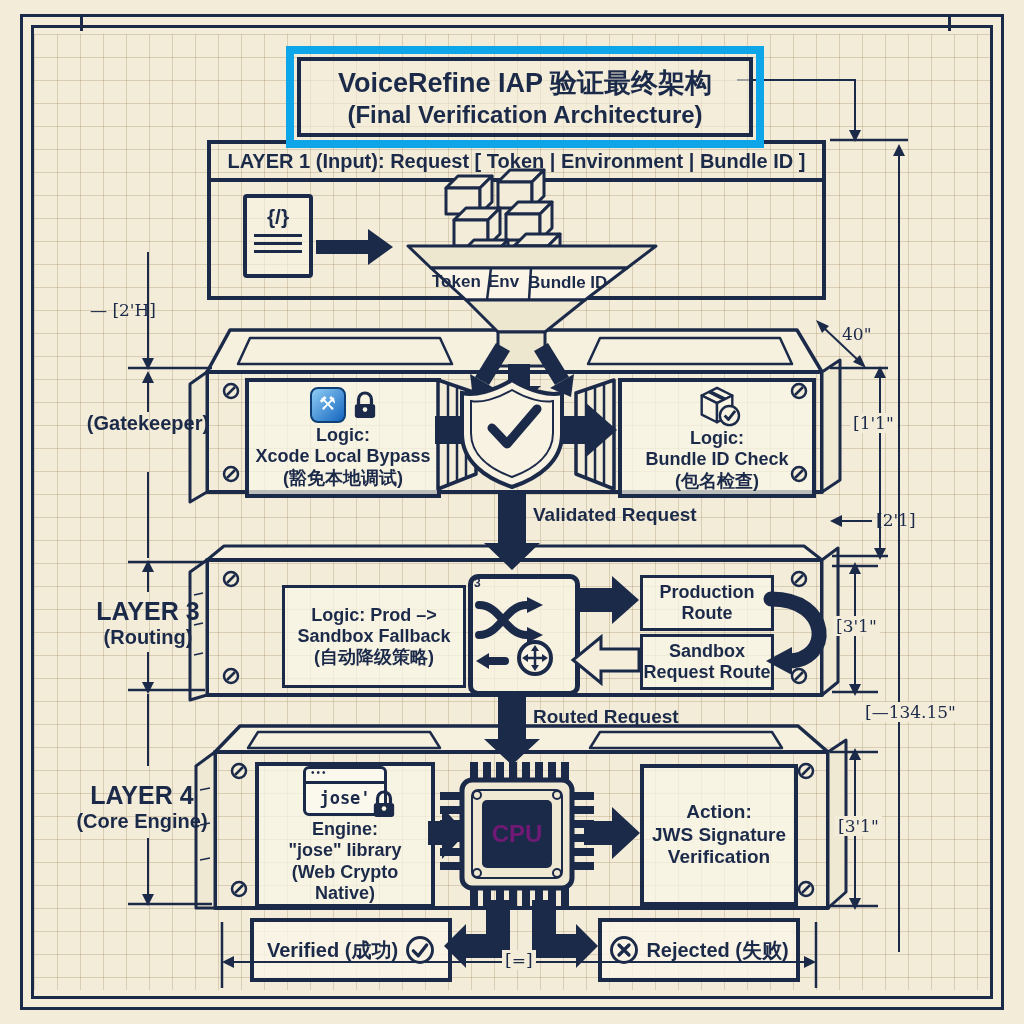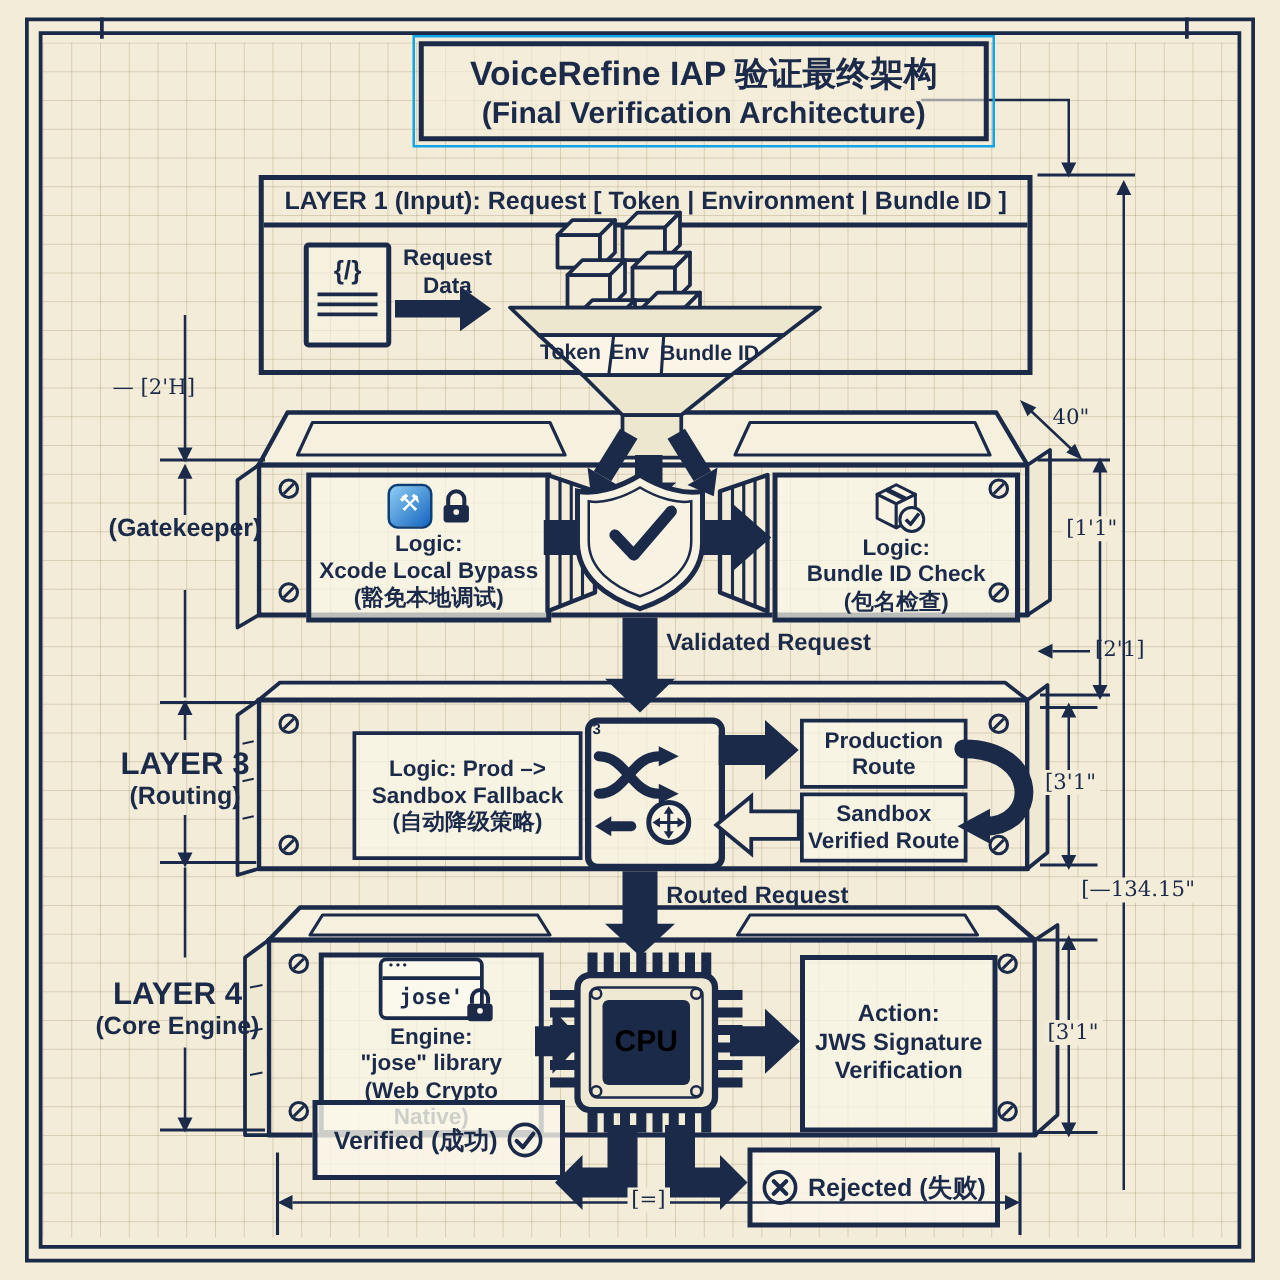--- a/index.html
+++ b/index.html
@@ -8,21 +8,21 @@
   .abs{position:absolute;}
   .grid{left:34px;top:34px;right:34px;bottom:34px;
     background-image:linear-gradient(rgba(150,128,80,.28) 1px, transparent 1px),
                      linear-gradient(90deg, rgba(150,128,80,.28) 1px, transparent 1px);
     background-size:23px 23px;}
   .frame-outer{left:20px;top:14px;right:20px;bottom:14px;border:3px solid #1c2a4a;}
   .frame-inner{left:31px;top:25px;right:31px;bottom:25px;border:3px solid #1c2a4a;}
   .tick-top{width:3px;height:17px;background:#1c2a4a;top:14px;}
   svg.layer{left:0;top:0;pointer-events:none;}
   .z1{z-index:1}.z5{z-index:5}
-  .title-outer{left:286px;top:28px;width:456px;border:2px solid #0ea5e9;padding:3px;z-index:6;margin-left:44px;}
+  .title-outer{left:286px;top:46px;width:456px;border:8px solid #0ea5e9;padding:3px;z-index:6;}
   .title-inner{border:4px solid #1c2a4a;text-align:center;padding:4px 6px;background:rgba(244,238,218,.6);}
   .title-l1{font-size:27px;font-weight:700;white-space:nowrap;}
   .title-l2{font-size:24px;font-weight:700;white-space:nowrap;}
   .layer1{left:207px;top:140px;width:611px;height:152px;border:4px solid #1c2a4a;z-index:2;}
   .layer1-h{height:34px;line-height:34px;border-bottom:4px solid #1c2a4a;text-align:center;
             font-size:20px;font-weight:700;white-space:nowrap;}
   .docicon{left:243px;top:194px;width:62px;height:76px;border:4px solid #1c2a4a;border-radius:4px;
            z-index:6;text-align:center;background:rgba(248,243,226,.6);}
   .docicon .g{font-size:21px;font-weight:700;margin-top:7px;}
   .docicon .ln{height:3px;background:#1c2a4a;margin:5px 7px 0 7px;}
@@ -49,25 +49,25 @@
   .box3p .t,.box3s .t{font-size:18px;}
   .box4l{left:255px;top:762px;width:172px;height:138px;}
   .box4l .t{font-size:18px;}
   .box4r{left:640px;top:764px;width:150px;height:134px;text-align:right;}
   .box4r .t{font-size:19px;}
   .joseicon{position:relative;width:78px;height:52px;border:3px solid #1c2a4a;border-radius:6px;
             background:rgba(252,249,238,.85);margin-bottom:3px;}
   .josebar{height:12px;border-bottom:3px solid #1c2a4a;font-size:10px;line-height:8px;text-align:left;
            padding-left:5px;letter-spacing:2px;color:#1c2a4a;}
   .josetext{font-family:"DejaVu Sans Mono",monospace;font-size:17px;font-weight:700;margin-top:4px;text-align:center;}
-  .cpu-label{left:482px;top:800px;width:70px;height:68px;z-index:6;color:#000000;font-size:24px;font-weight:700;
+  .cpu-label{left:482px;top:800px;width:70px;height:68px;z-index:6;color:#701a75;font-size:24px;font-weight:700;
              display:flex;align-items:center;justify-content:center;}
   .resbox{border:4px solid #1c2a4a;background:rgba(250,246,232,.8);z-index:2;
           display:flex;align-items:center;justify-content:center;gap:7px;font-size:20px;font-weight:700;white-space:nowrap;}
-  .resv{left:250px;top:880px;width:194px;height:56px;}
+  .resv{left:250px;top:918px;width:194px;height:56px;}
   .resr{left:598px;top:918px;width:194px;height:56px;}
   .dim{z-index:6;font-family:"DejaVu Serif",serif;font-size:17px;color:#1c2a4a;white-space:nowrap;}
   .dimbg{background:#f2ecd9;padding:0 3px;}
 </style>
 </head>
 <body>
 
 <div class="canvas">
 
   <div class="abs grid"></div>
@@ -114,24 +114,20 @@
   </div>
 
   <div class="abs layer1">
     <div class="layer1-h">LAYER 1 (Input): Request [ Token | Environment | Bundle ID ]</div>
   </div>
   <div class="abs docicon">
     <div class="g">{/}</div>
     <div class="ln"></div>
       <div class="ln"></div>
       <div class="ln"></div>
-  </div>
-  <div class="abs reqlabel">
-    <div>Request</div>
-    <div>Data</div>
   </div>
   <div class="abs flabel" style="left:432px;top:272px;width:56px">Token</div>
   <div class="abs flabel" style="left:488px;top:272px;width:42px">Env</div>
   <div class="abs flabel" style="left:528px;top:273px;width:92px">Bundle ID</div>
 
   <div class="abs llabel" style="left:58px;top:412px">
     <div class="s">(Gatekeeper)</div>
   </div>
   <div class="abs whitebox box2l">
     <div class="iconrow">
@@ -197,21 +193,21 @@
       </g>
     </svg>
   </div>
   <div class="abs rtag">3</div>
   <div class="abs whitebox box3p">
     <div class="t">Production</div>
     <div class="t">Route</div>
   </div>
   <div class="abs whitebox box3s">
     <div class="t">Sandbox</div>
-    <div class="t">Verified Route</div>
+    <div class="t">Request Route</div>
   </div>
   <div class="abs flowlabel" style="left:533px;top:706px">Routed Request</div>
 
   <div class="abs llabel" style="left:52px;top:782px">
     <div class="n">LAYER 4</div>
     <div class="s">(Core Engine)</div>
   </div>
   <div class="abs whitebox box4l">
     <div class="joseicon">
       <div class="josebar">•••</div>

